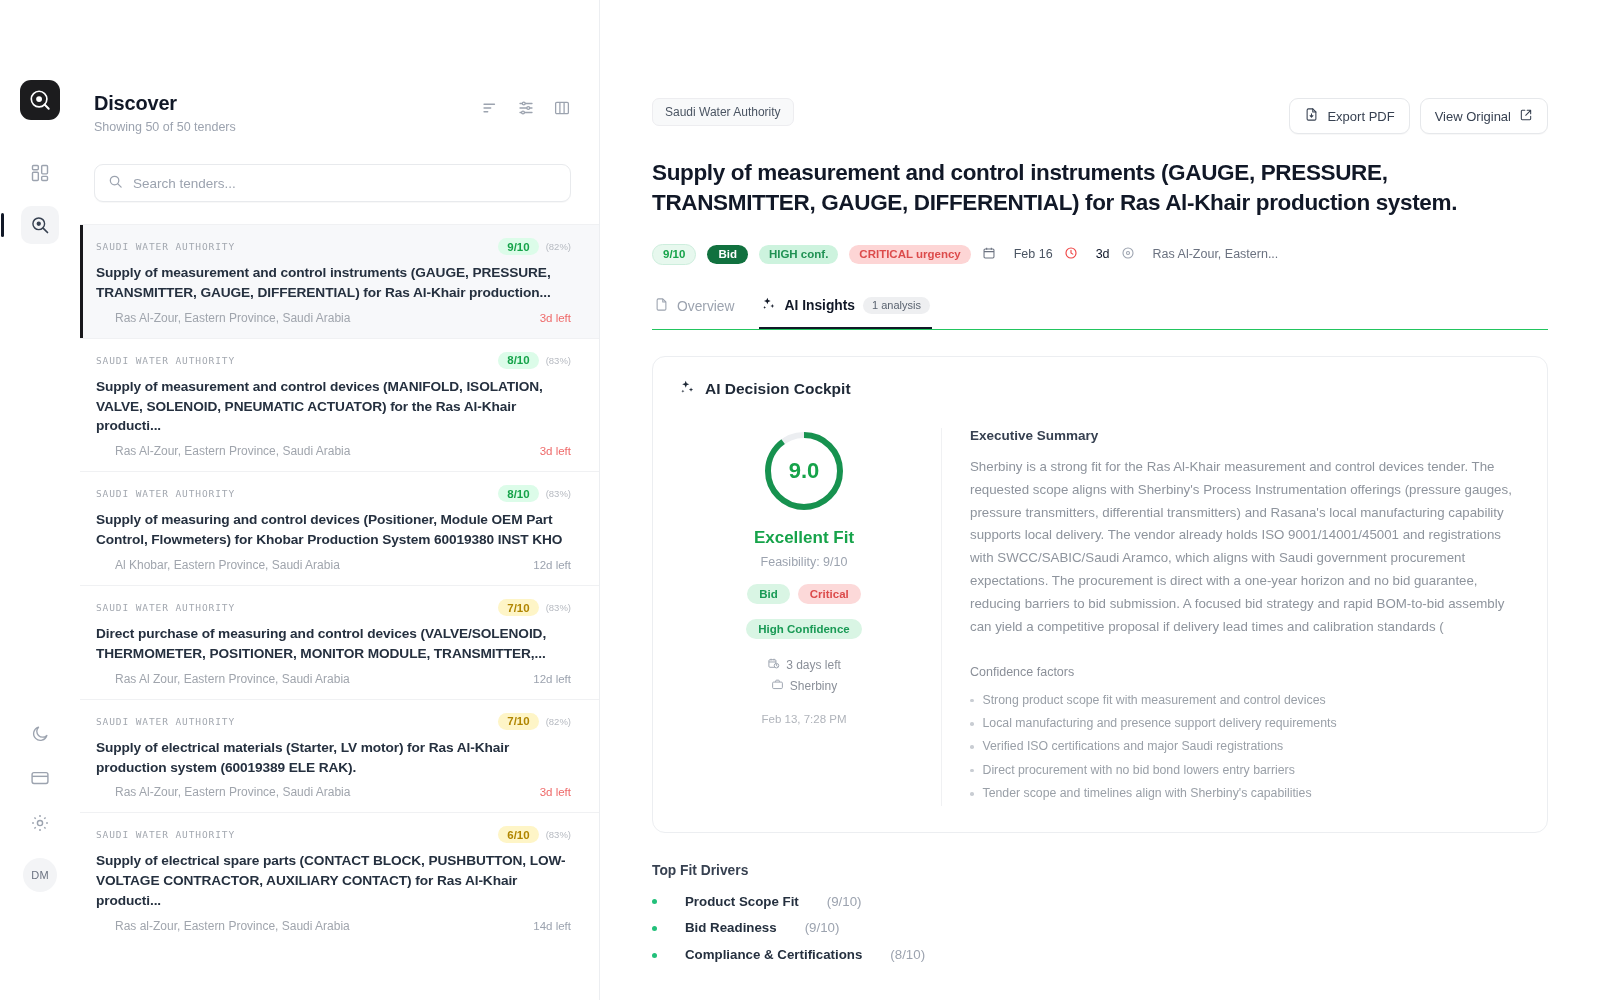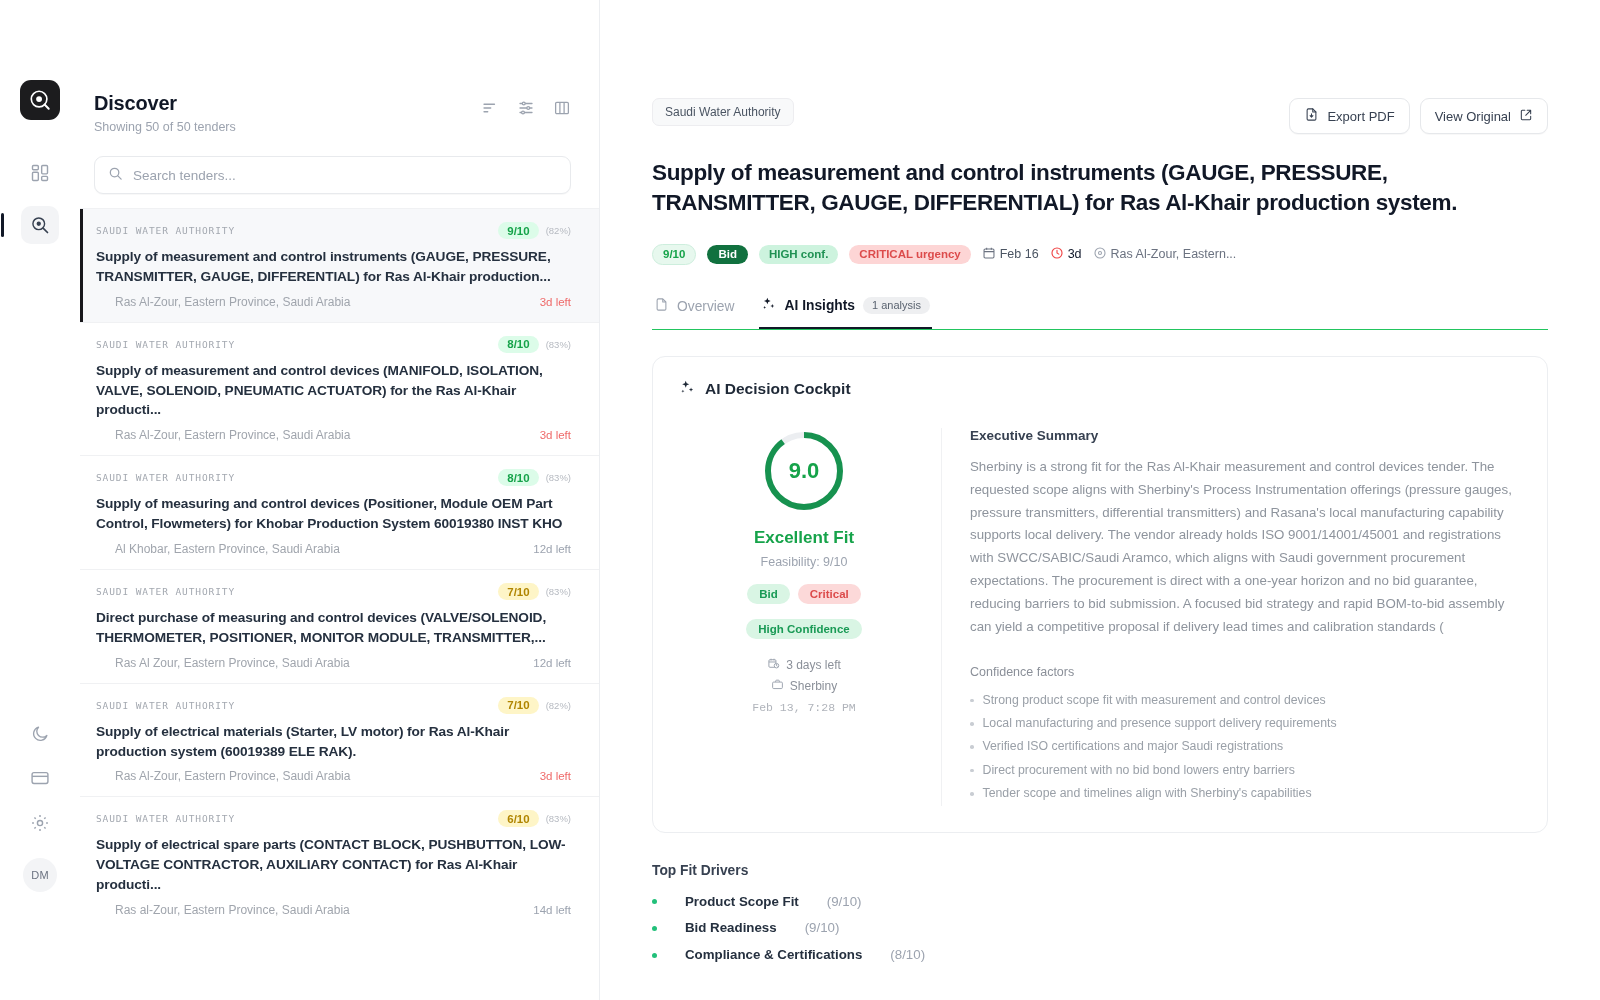--- a/index.html
+++ b/index.html
@@ -41,21 +41,21 @@
   .avatar {
     width: 34px; height: 34px; border-radius: 50%; background: #f3f4f6;
     display: flex; align-items: center; justify-content: center;
     font-size: 11px; color: #6b7280; letter-spacing: .3px;
   }
 
   
   .list-col {
     width: 520px; flex: 0 0 520px; height: 1000px;
     border-right: 1px solid #eceef1; background: #ffffff;
-    display: flex; flex-direction: column; padding-top: 80px;
+    display: flex; flex-direction: column; padding-top: 80px; gap: 8px;
   }
   .list-head {
     padding: 12px 28px 16px 14px; display: flex; align-items: flex-start;
     justify-content: space-between;
   }
   .list-title { font-size: 20px; font-weight: 700; color: #111827; letter-spacing: -0.2px; }
   .list-sub { font-size: 12.5px; color: #9ca3af; margin-top: 5px; }
   .head-actions { display: flex; gap: 18px; align-items: center; padding-top: 7px; color: #9ca3af; }
   .search-wrap { padding: 6px 28px 14px 14px; }
   .search-box {
@@ -114,21 +114,21 @@
     font-size: 22.5px; font-weight: 700; color: #111827;
     line-height: 1.33; margin-top: 24px; letter-spacing: -0.35px;
     max-width: 945px;
   }
   .meta-row { display: flex; align-items: center; gap: 11px; margin-top: 26px; flex-wrap: nowrap; }
   .m-badge { font-size: 11.5px; font-weight: 700; border-radius: 12px; padding: 3.5px 10px; }
   .m-score { background: #e7f8ee; color: #16a34a; border: 1px solid #cdeedd; }
   .m-bid { background: #11713f; color: #fff; padding: 3.5px 11px; }
   .m-conf { background: #cdf3de; color: #1f9153; }
   .m-urg { background: #fdd5d5; color: #dc4b4b; }
-  .m-ico { display: flex; align-items: center; gap: 4px; font-size: 12.5px; color: #4b5563; }
+  .m-ico { display: flex; align-items: center; gap: 18px; font-size: 12.5px; color: #4b5563; }
   .m-ico.red { color: #0f172a; justify-content: center; }
   .m-ico.loc { color: #6b7280; }
 
   .tabs { display: flex; align-items: center; gap: 22px; margin-top: 22px; border-bottom: 1px solid #22c55e; }
   .tab {
     display: flex; align-items: center; gap: 8px; padding: 9px 2px 12px 2px;
     font-size: 13.8px; color: #9ca3af;
   }
   .tab.active { color: #111827; font-weight: 700; border-bottom: 2px solid #111827; }
   .tab-badge {
@@ -151,21 +151,21 @@
   }
   .fit-label { font-size: 17px; font-weight: 700; color: #16a34a; margin-top: 14px; }
   .feas { font-size: 12.5px; color: #9ca3af; margin-top: 7px; }
   .pills { display: flex; gap: 8px; margin-top: 15px; }
   .pill { font-size: 11.5px; font-weight: 700; border-radius: 11px; padding: 4px 12px; }
   .pill.bid { background: #d9f5e4; color: #199a55; }
   .pill.crit { background: #fcd9d9; color: #dc4b4b; }
   .pill.conf { background: #d9f5e4; color: #199a55; }
   .sc-meta { margin-top: 18px; display: flex; flex-direction: column; align-items: center; gap: 5px; }
   .sc-meta .r { display: flex; align-items: center; gap: 6px; font-size: 12px; color: #8b9099; }
-  .sc-meta .ts { font-size: 11.5px; color: #b0b4bb; margin-top: 2px; font-family: Liberation Mono, monospace; }
+  .sc-meta .ts { font-size: 11.5px; color: #b0b4bb; margin-top: 14px; }
 
   .summary-col { flex: 1; border-left: 1px solid #f0f1f3; padding-left: 28px; }
   .sec-h { font-size: 13.5px; font-weight: 700; color: #374151; }
   .sum-text { font-size: 13.3px; line-height: 1.72; color: #8e949d; margin-top: 13px; }
   .cf-h { font-size: 12.5px; color: #8b9099; margin-top: 26px; }
   .cf-list { margin-top: 10px; list-style: none; }
   .cf-list li {
     font-size: 12.3px; color: #9aa0a8; line-height: 1.9;
     display: flex; align-items: center; gap: 9px;
   }

